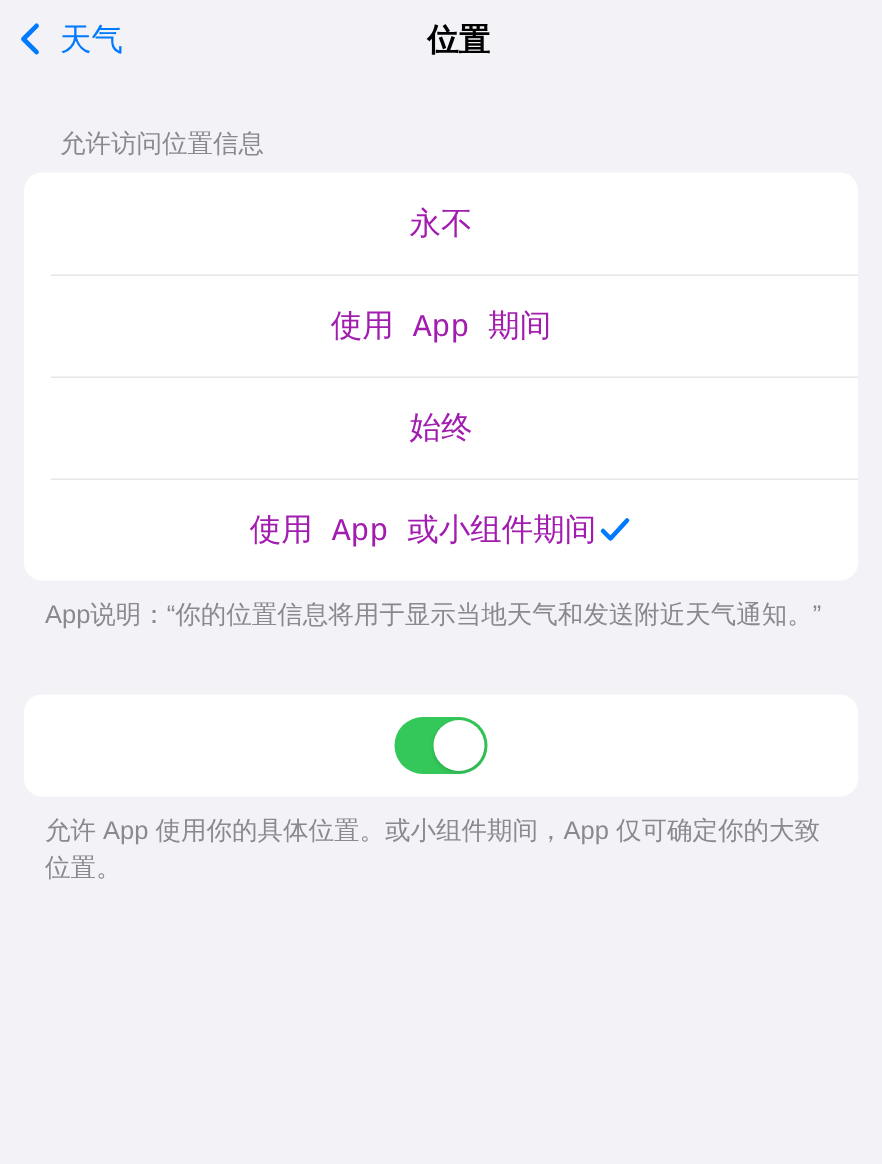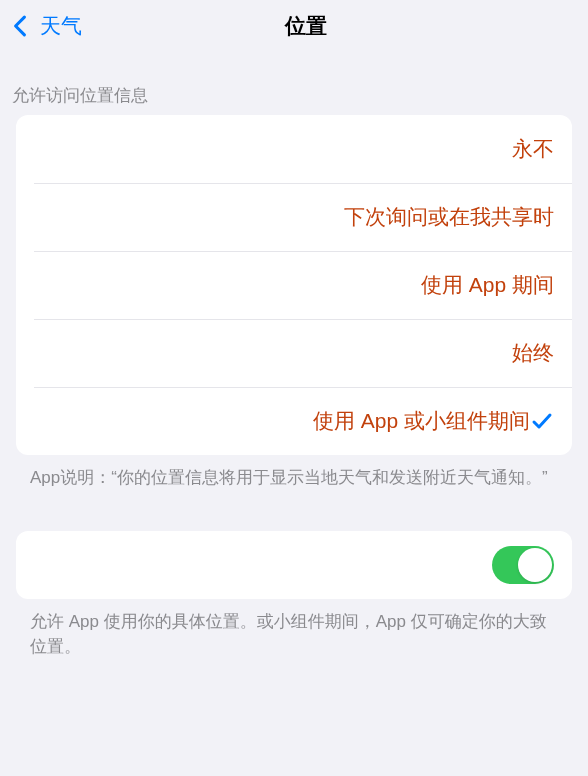--- a/index.html
+++ b/index.html
@@ -35,40 +35,41 @@
     .navbar-title {
       position: absolute;
       left: 50%;
       transform: translateX(-50%);
       font-size: 21px;
       font-weight: 600;
       color: #000;
       margin-left: 12px;
     }
     .section-header {
-      padding: 32px 30px 8px 12px;
+      padding: 32px 30px 8px 40px;
       font-size: 17px;
       color: #8a8a8e;
     }
     .group {
       background: #fff;
       border-radius: 12px;
       margin: 0 16px;
       overflow: hidden;
     }
     .row {
       display: flex;
       align-items: center;
-      justify-content: flex-end;
+      justify-content: center;
       padding: 0 18px;
       min-height: 68px;
       font-size: 21px;
-      color: #c2410c;
+      color: #a21caf;
       cursor: pointer;
       position: relative;
+      font-family: Liberation Mono, monospace;
     }
     .row + .row::before {
       content: "";
       position: absolute;
       top: 0;
       left: 18px;
       right: 0;
       height: 1px;
       background: #e5e5ea;
     }
@@ -120,23 +121,20 @@
   <div class="navbar-title">位置</div>
 </div>
 
 <div class="section-header">允许访问位置信息</div>
 
 <div class="group" id="location-options">
     <div class="row">
       <span>永不</span>
     </div>
     <div class="row">
-      <span>下次询问或在我共享时</span>
-    </div>
-    <div class="row">
       <span>使用 App 期间</span>
     </div>
     <div class="row">
       <span>始终</span>
     </div>
     <div class="row">
       <span>使用 App 或小组件期间</span>
       <span class="checkmark"><svg viewBox="0 0 24 24" width="24" height="24" fill="none" stroke="#007aff" stroke-width="3" stroke-linecap="round" stroke-linejoin="round">
           <polyline points="4,13 9,18 20,6"></polyline>
         </svg></span>

